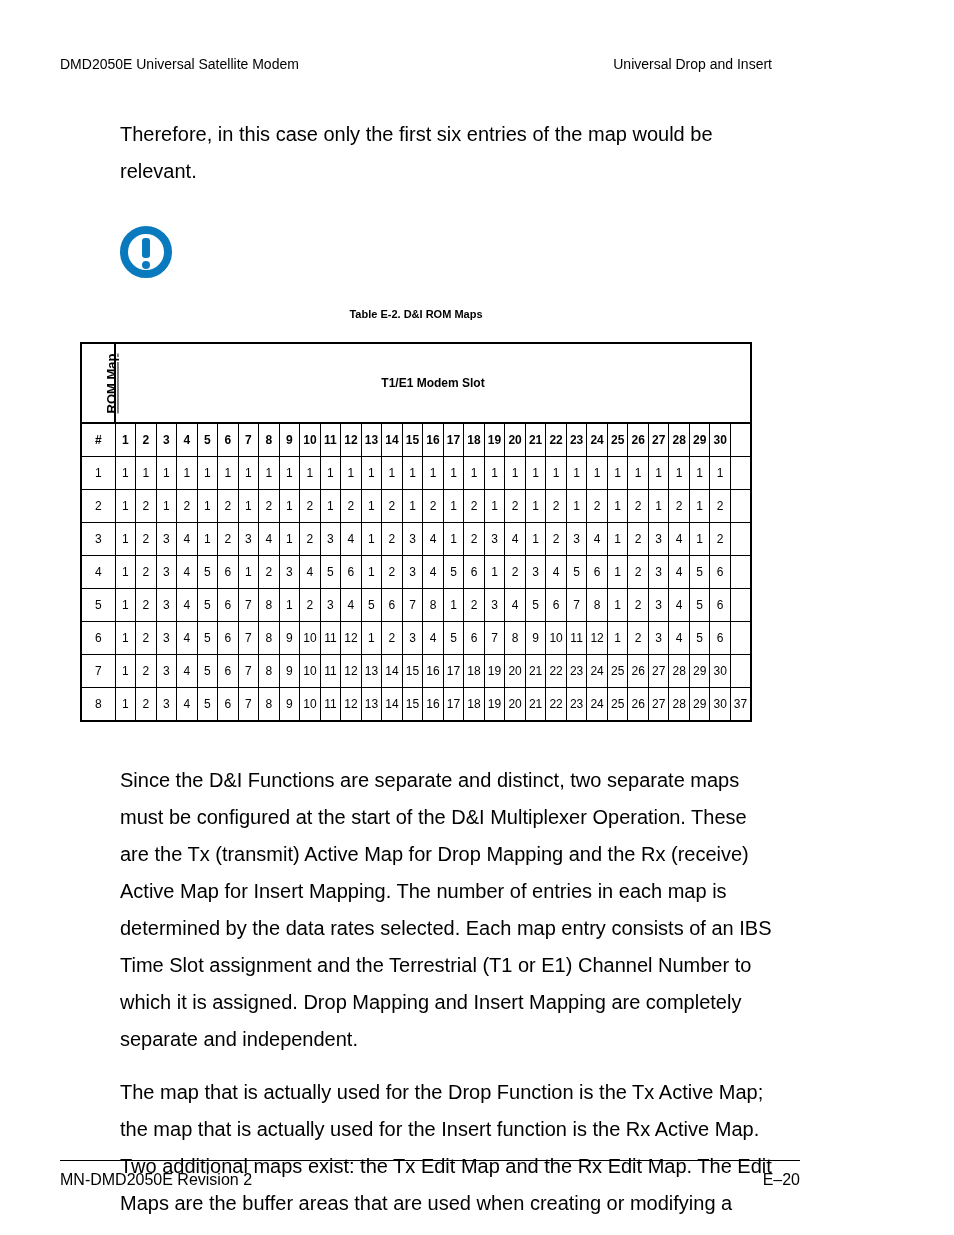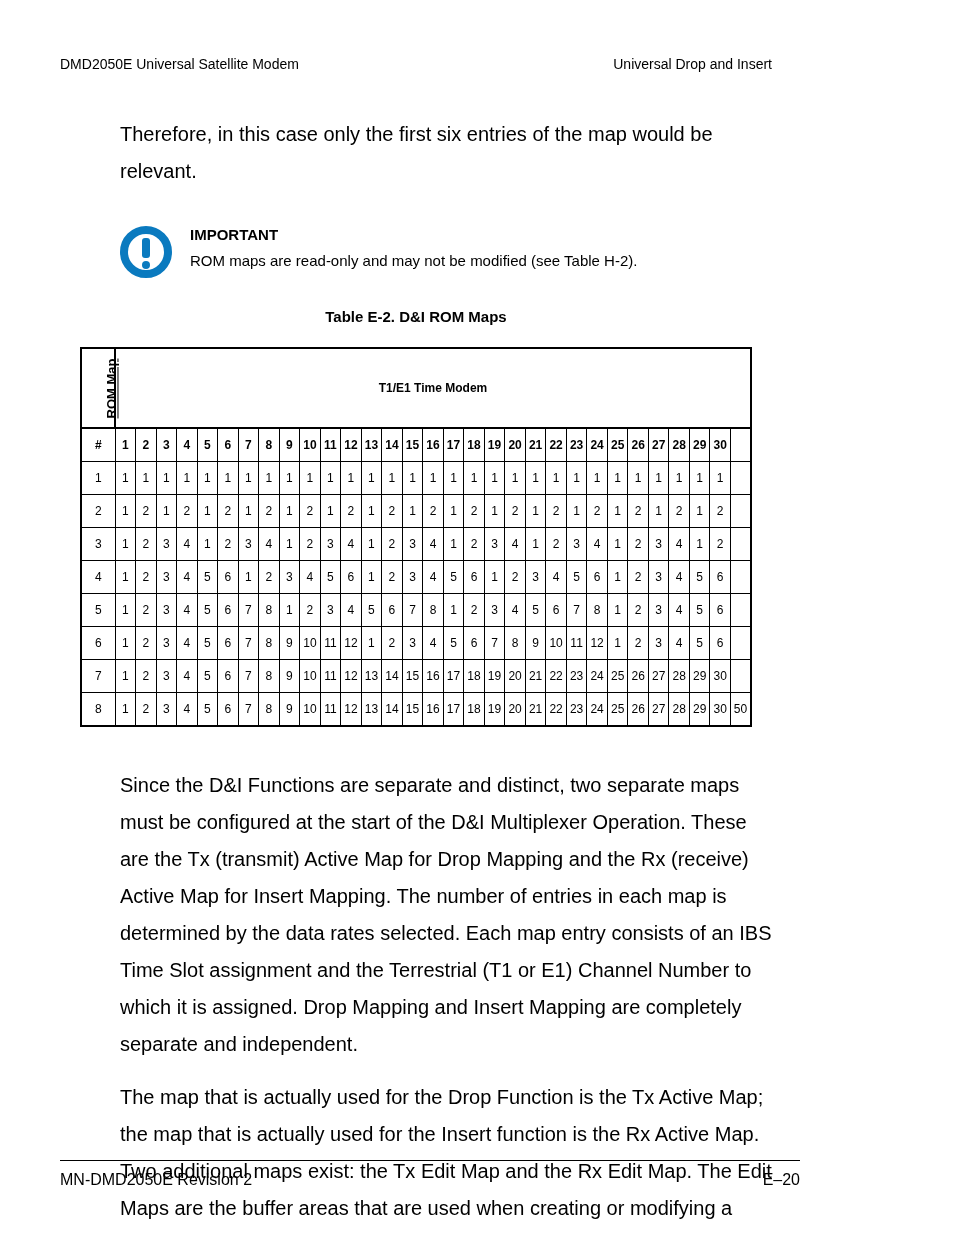--- a/index.html
+++ b/index.html
@@ -47,21 +47,21 @@
     font-weight: bold;
     margin-bottom: 6px;
   }
   .note-text .note-line {
     line-height: 1.6;
   }
   .table-caption {
     text-align: center;
     font-weight: bold;
     margin: 26px 0 22px 0;
-    font-size: 15px;
+    font-size: 11px;
   }
   .table-wrap {
     margin: 0 20px 40px 20px;
   }
   table.rom {
     border-collapse: collapse;
     width: 100%;
     table-layout: fixed;
   }
   table.rom th, table.rom td {
@@ -133,37 +133,33 @@
   </div>
 
   <div class="note-block">
     <span class="note-icon">
       <svg viewBox="0 0 52 52" width="52" height="52">
         <circle cx="26" cy="26" r="22" fill="none" stroke="#0a7abf" stroke-width="8"></circle>
         <rect x="22" y="12" width="8" height="20" rx="3" fill="#0a7abf"></rect>
         <circle cx="26" cy="39" r="4" fill="#0a7abf"></circle>
       </svg>
     </span>
-    <div class="note-text">
-      <div class="note-title">IMPORTANT</div>
-      <div class="note-line">ROM maps are read-only and may not be modified (see Table H-2).</div>
-    </div>
   </div>
 
   <div class="table-caption">Table E-2.  D&amp;I ROM Maps</div>
 
   <div class="table-wrap">
     <table class="rom">
       <colgroup>
         <col style="width:34px">
       </colgroup>
       <thead>
         <tr>
           <th rowspan="1"><span class="rot">ROM Map</span></th>
-          <th colspan="31" class="timeslot-header">T1/E1 Time Modem</th>
+          <th colspan="31" class="timeslot-header">T1/E1 Modem Slot</th>
         </tr>
         <tr class="colnum-row" id="colnum-row">
           <th>#</th>
         <th>1</th>
             <th>2</th>
             <th>3</th>
             <th>4</th>
             <th>5</th>
             <th>6</th>
             <th>7</th>
@@ -457,21 +453,21 @@
             <td>21</td>
             <td>22</td>
             <td>23</td>
             <td>24</td>
             <td>25</td>
             <td>26</td>
             <td>27</td>
             <td>28</td>
             <td>29</td>
             <td>30</td>
-            <td>50</td>
+            <td>37</td>
           </tr>
         </tbody>
     </table>
   </div>
 
   <div class="body-text">
     <div class="para">Since the D&amp;I Functions are separate and distinct, two separate maps must be configured at the start of the D&amp;I Multiplexer Operation.  These are the Tx (transmit) Active Map for Drop Mapping and the Rx (receive) Active Map for Insert Mapping.  The number of entries in each map is determined by the data rates selected.  Each map entry consists of an IBS Time Slot assignment and the Terrestrial (T1 or E1) Channel Number to which it is assigned.  Drop Mapping and Insert Mapping are completely separate and independent.</div>
     <div class="para">The map that is actually used for the Drop Function is the Tx Active Map; the map that is actually used for the Insert function is the Rx Active Map.  Two additional maps exist: the Tx Edit Map and the Rx Edit Map.  The Edit Maps are the buffer areas that are used when creating or modifying a</div>
   </div>
 

